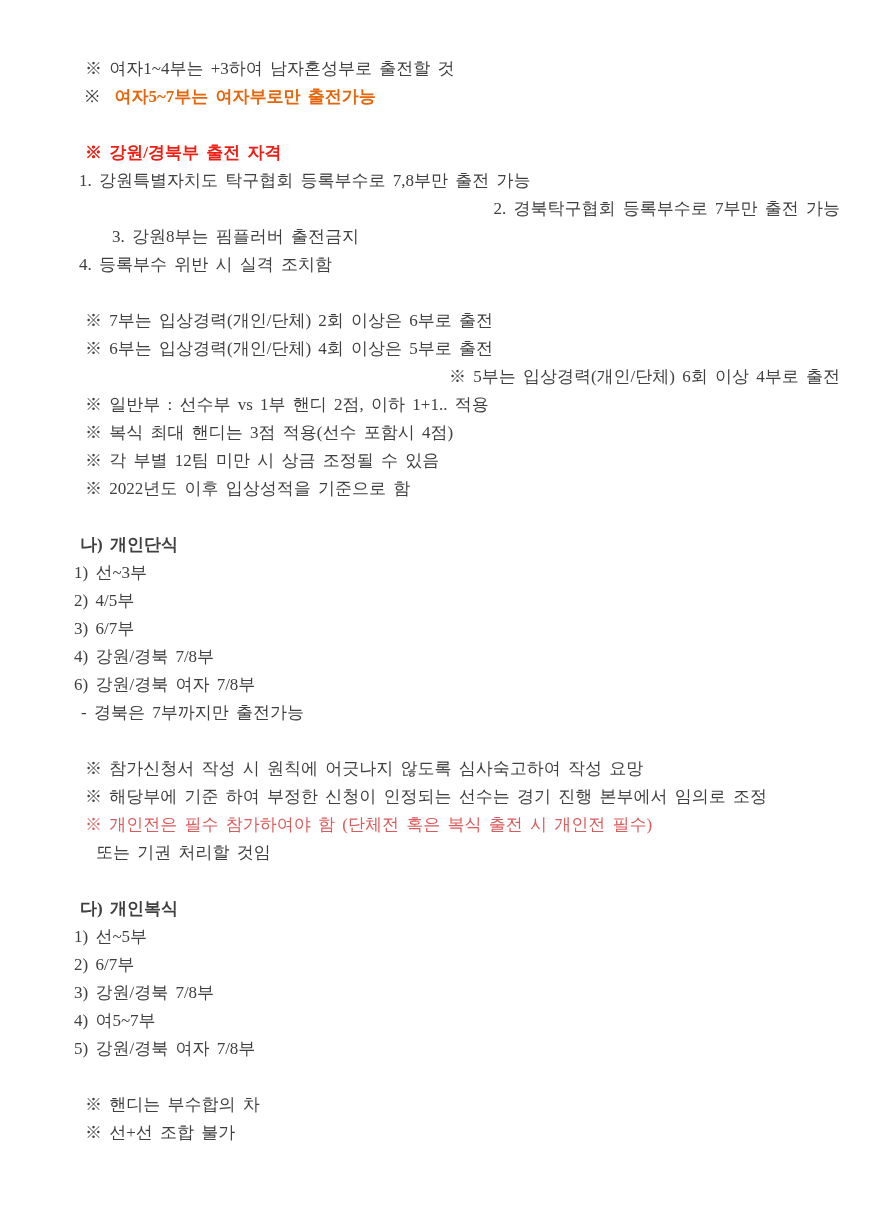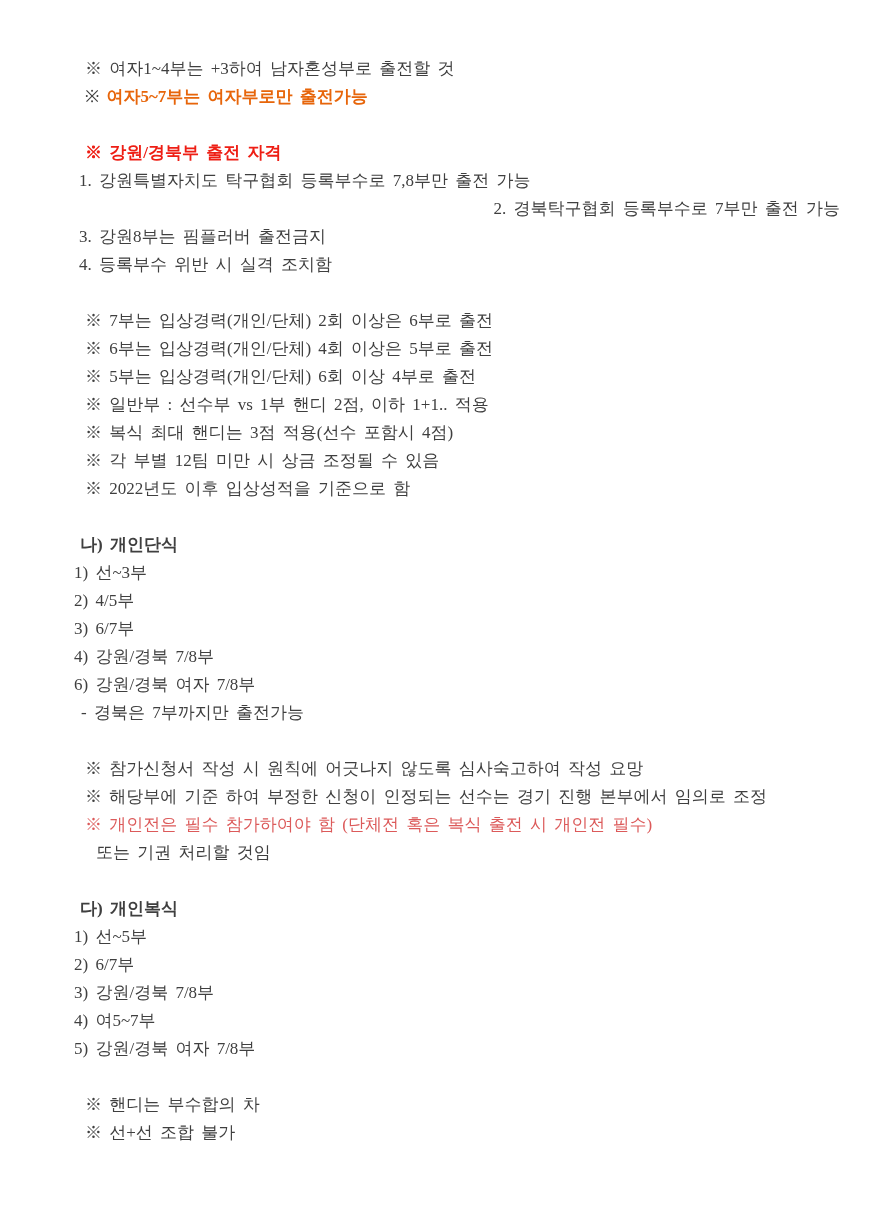--- a/index.html
+++ b/index.html
@@ -22,41 +22,41 @@
     height: 28px;
     line-height: 28px;
     font-family: "Liberation Serif", "DejaVu Serif", serif;
     font-size: 17px;
     color: var(--c-text, #3f3f3f);
     word-spacing: 3px;
     white-space: pre;
   }
   .seg-normal     { color: var(--c-text, #3f3f3f); }
   .seg-bold       { color: var(--c-text, #3f3f3f); font-weight: bold; margin-top: 44px; }
-  .seg-orange-bold{ color: var(--c-orange, #e7650a); font-weight: bold; }
+  .seg-orange-bold{ color: var(--c-orange, #e7650a); font-weight: bold; margin-left: 8px; }
   .seg-red-bold   { color: var(--c-red, #ee1e14); font-weight: bold; }
   .seg-soft-red   { color: var(--c-soft-red, #dc5a5a); }
 </style>
 </head>
 <body>
 
 <div class="page">
   <div class="content">
       <p class="line" style="padding-left: 11px;"><span class="seg-normal">※ 여자1~4부는 +3하여 남자혼성부로 출전할 것</span></p>
       <p class="line" style="padding-left: 11px;"><span class="seg-normal">※ </span><span class="seg-orange-bold">여자5~7부는 여자부로만 출전가능</span></p>
       <p class="line"></p>
       <p class="line" style="padding-left: 11px;"><span class="seg-red-bold">※ 강원/경북부 출전 자격</span></p>
       <p class="line" style="padding-left: 5px;"><span class="seg-normal">1. 강원특별자치도 탁구협회 등록부수로 7,8부만 출전 가능</span></p>
       <p class="line" style="padding-left: 5px; text-align: right;"><span class="seg-normal">2. 경북탁구협회 등록부수로 7부만 출전 가능</span></p>
-      <p class="line" style="padding-left: 5px;"><span class="seg-normal">3. 강원8부는 핌플러버 출전금지</span></p>
+      <p class="line" style="padding-left: 5px; margin-left: 33px;"><span class="seg-normal">3. 강원8부는 핌플러버 출전금지</span></p>
       <p class="line" style="padding-left: 5px;"><span class="seg-normal">4. 등록부수 위반 시 실격 조치함</span></p>
       <p class="line"></p>
       <p class="line" style="padding-left: 11px;"><span class="seg-normal">※ 7부는 입상경력(개인/단체) 2회 이상은 6부로 출전</span></p>
       <p class="line" style="padding-left: 11px;"><span class="seg-normal">※ 6부는 입상경력(개인/단체) 4회 이상은 5부로 출전</span></p>
-      <p class="line" style="padding-left: 11px;"><span class="seg-normal">※ 5부는 입상경력(개인/단체) 6회 이상 4부로 출전</span></p>
+      <p class="line" style="padding-left: 11px; text-align: right;"><span class="seg-normal">※ 5부는 입상경력(개인/단체) 6회 이상 4부로 출전</span></p>
       <p class="line" style="padding-left: 11px;"><span class="seg-normal">※ 일반부 : 선수부 vs 1부 핸디 2점, 이하 1+1.. 적용</span></p>
       <p class="line" style="padding-left: 11px;"><span class="seg-normal">※ 복식 최대 핸디는 3점 적용(선수 포함시 4점)</span></p>
       <p class="line" style="padding-left: 11px;"><span class="seg-normal">※ 각 부별 12팀 미만 시 상금 조정될 수 있음</span></p>
       <p class="line" style="padding-left: 11px;"><span class="seg-normal">※ 2022년도 이후 입상성적을 기준으로 함</span></p>
       <p class="line"></p>
       <p class="line" style="padding-left: 6px;"><span class="seg-bold">나) 개인단식</span></p>
       <p class="line"><span class="seg-normal">1) 선~3부</span></p>
       <p class="line"><span class="seg-normal">2) 4/5부</span></p>
       <p class="line"><span class="seg-normal">3) 6/7부</span></p>
       <p class="line"><span class="seg-normal">4) 강원/경북 7/8부</span></p>

